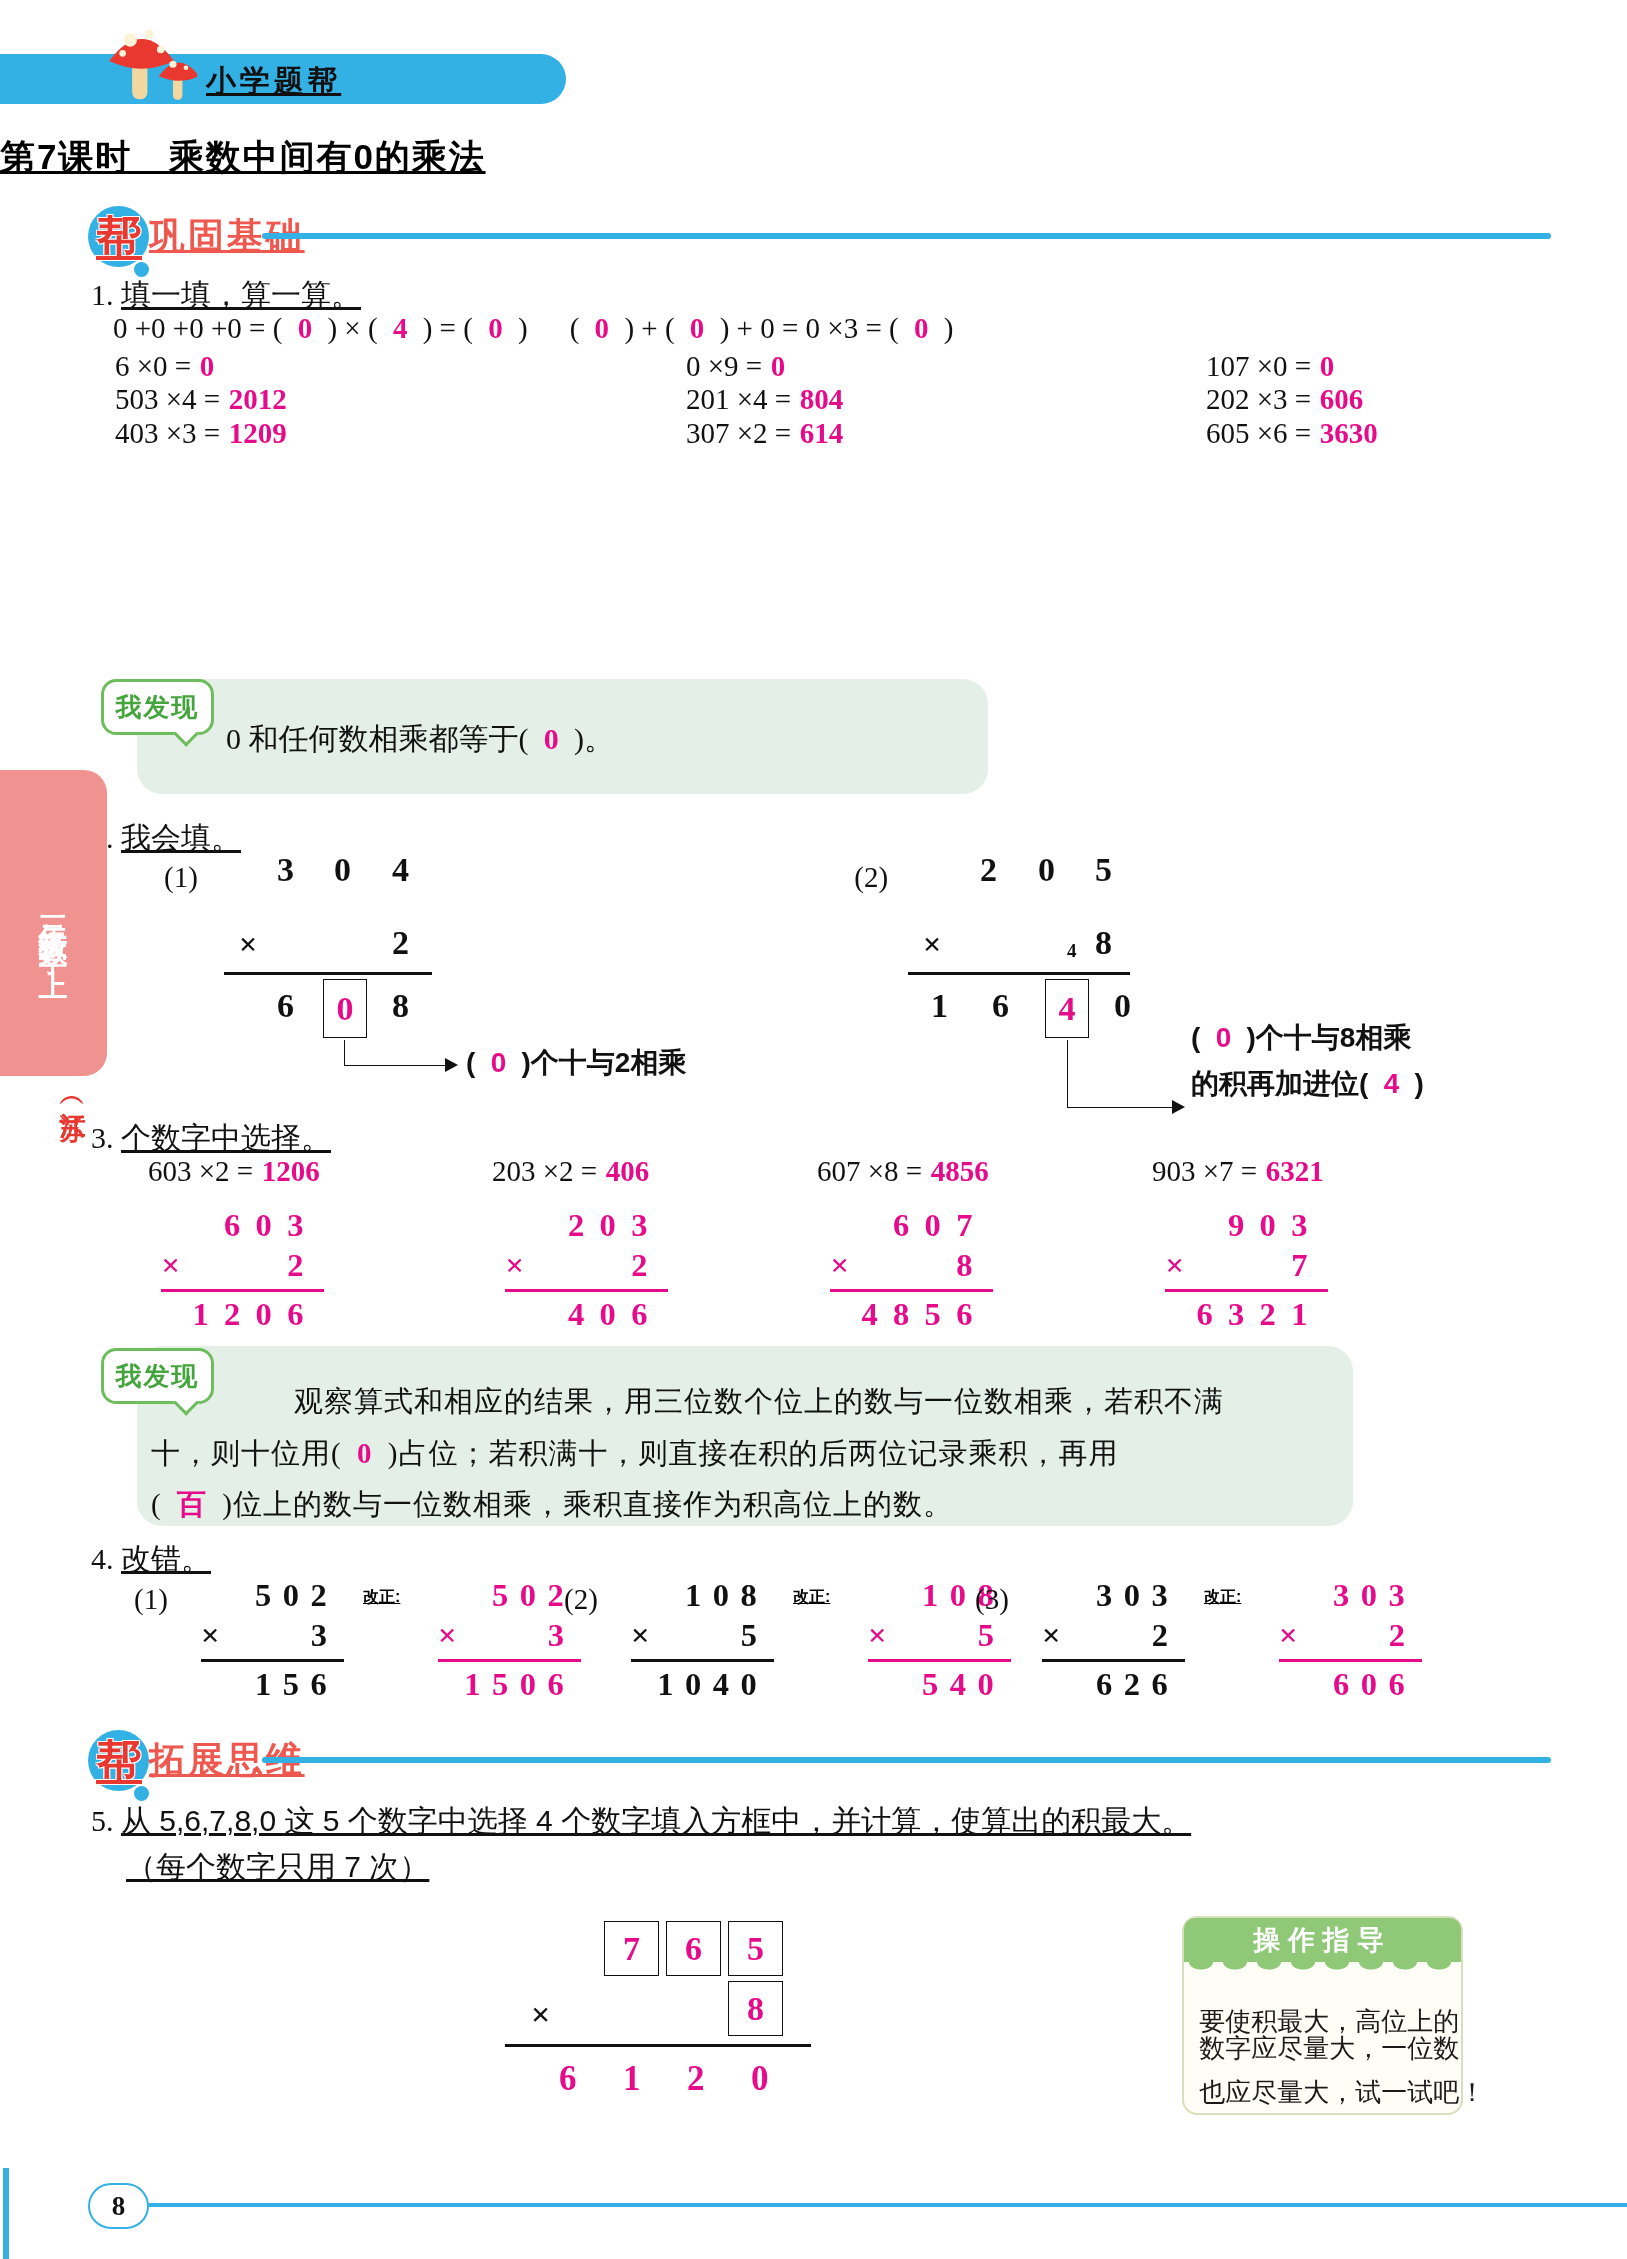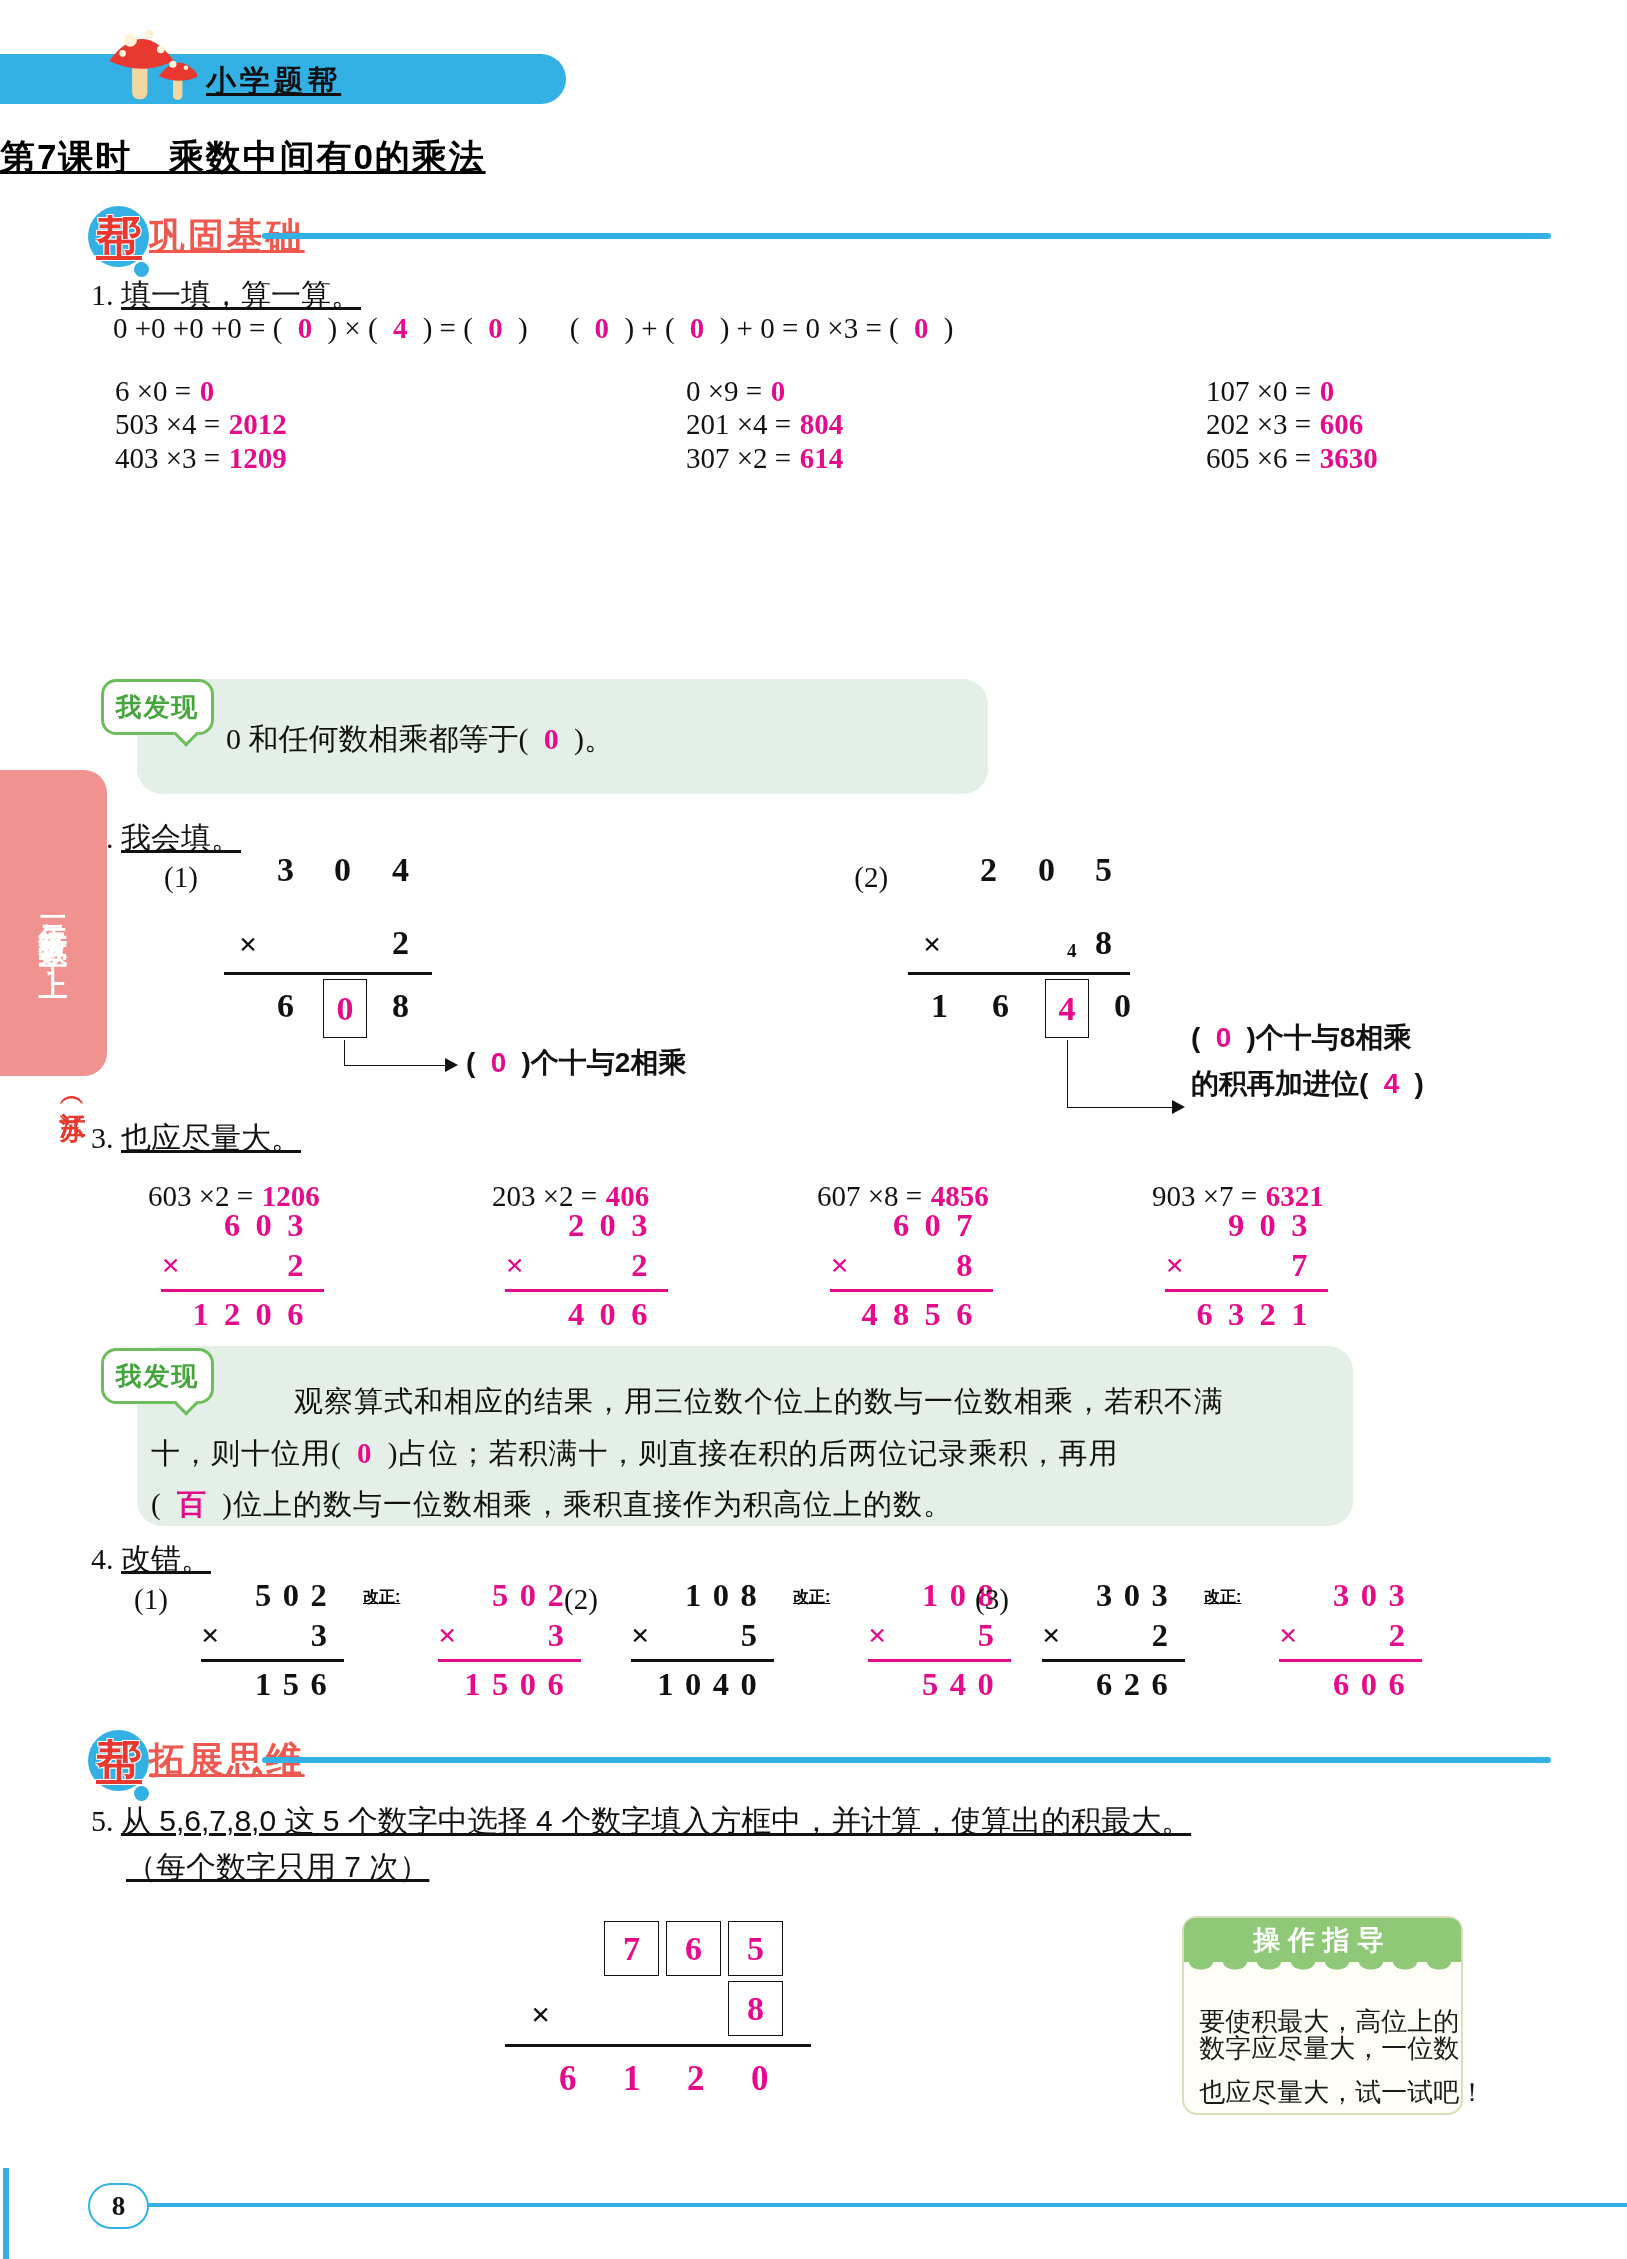--- a/index.html
+++ b/index.html
@@ -25,21 +25,21 @@
   .sec-label{position:absolute;font-size:36px;font-weight:800;color:#ef584e;letter-spacing:2.9px;line-height:1;}
   .sec-line{position:absolute;height:5.7px;background:#33b1e4;border-radius:2.9px;}
 
   
   .ptitle{position:absolute;font-size:30px;}
   .pnum{font-size:30px;}
   .k{color:#111;}
   .a{color:#e60b8a;font-weight:700;}
   .pad{padding:0 15.3px;}
   .ml{margin-left:8.6px;}
-  .eq{position:absolute;font-size:29px;white-space:nowrap;margin-top:25px;}
+  .eq{position:absolute;font-size:29px;white-space:nowrap;}
   .eqline{position:absolute;font-size:29px;white-space:nowrap;}
   .eqline > span:nth-child(8){margin-left:42px;}
 
   
   .gpanel{position:absolute;background:#e4f0e7;border-radius:25px;}
   .bubble{position:absolute;background:#fff;border:3.8px solid #6dbd5d;border-radius:15.3px;
           padding:7.6px 11.5px;z-index:2;text-align:right;}
   .bubble-label{font-size:26px;font-weight:800;color:#45a53d;letter-spacing:1.9px;}
   .bubble-tail{position:absolute;right:15.3px;bottom:-11.5px;width:15.3px;height:15.3px;background:#fff;
                border-right:3.8px solid #6dbd5d;border-bottom:3.8px solid #6dbd5d;transform:rotate(45deg);}
@@ -208,21 +208,21 @@
     <div class="note" style="left:352px;top:166px">
       <span class="k">(</span><span class="a pad">0</span><span class="k">)个十与8相乘</span>
     </div>
     <div class="note" style="left:352px;top:212px">
       <span class="k">的积再加进位(</span><span class="a pad">4</span><span class="k">)</span>
     </div>
   </div>
 
   <div class="ptitle" style="left:91px;top:1118px">
     <span class="pnum">3.</span>
-    <span class="cn">也应尽量大。</span>
+    <span class="cn">个数字中选择。</span>
   </div>
 
   <div class="p3col" style="left:148px;top:1155px">
     <div class="eq" style="left:0;top:0"><span class="k">603 ×2 =</span><span class="a ml">1206</span></div>
     <div class="vw pinkw" style="left:13.4px;top:50px">
       <div class="row">603</div>
       <div class="mrow">
           <span>×</span>
           <span>2</span>
         </div>

